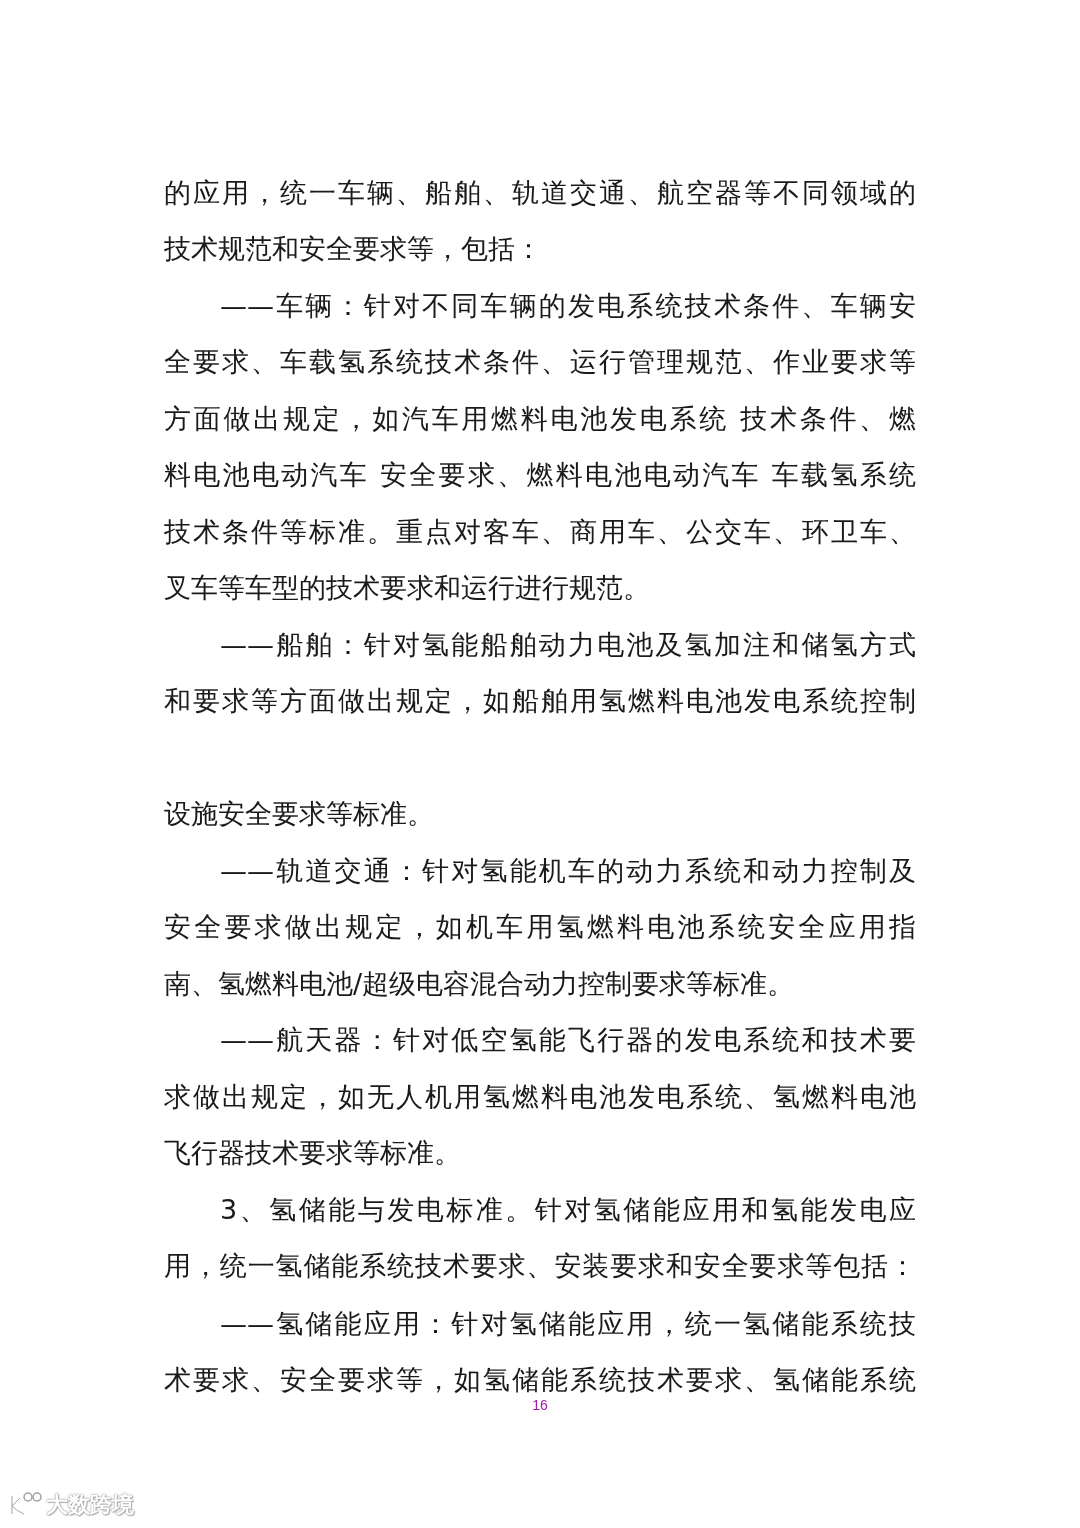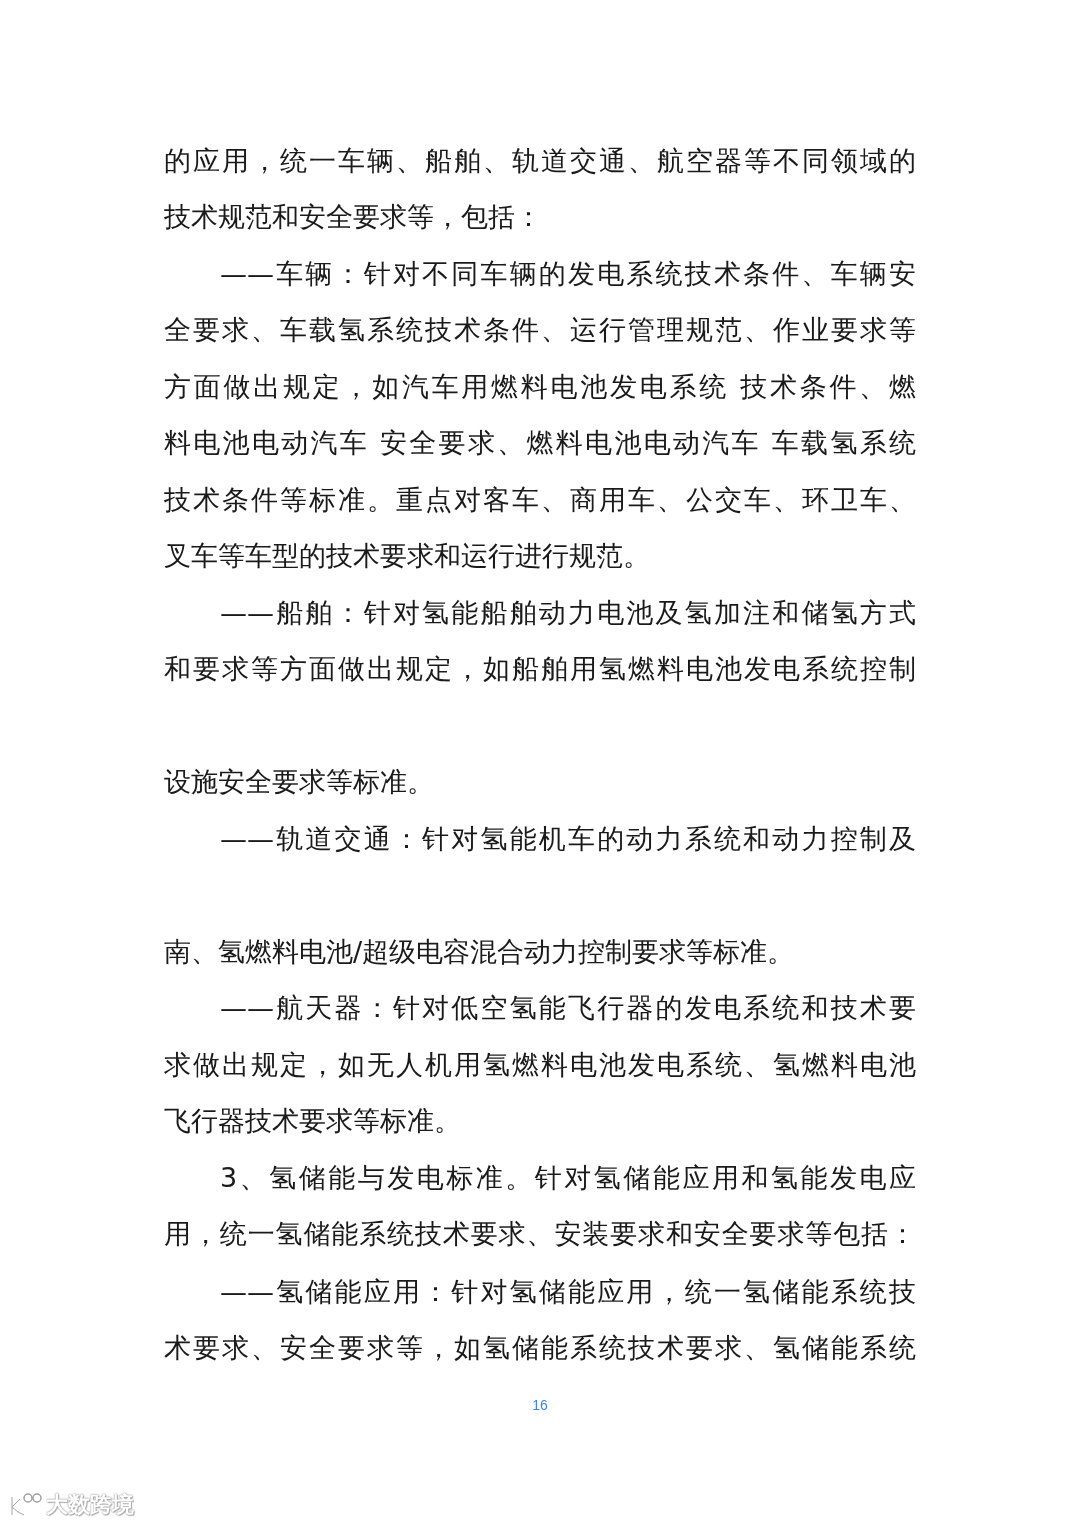--- a/index.html
+++ b/index.html
@@ -26,44 +26,44 @@
       position: absolute;
       left: 164px;
       width: 752px;
       font-size: 27px;
       line-height: 40px;
       height: 40px;
       white-space: nowrap;
       letter-spacing: 0px;
       text-align: justify;
       text-align-last: justify;
+      margin-top: 32px;
     }
     .line.last {
       text-align-last: left;
     }
     .line.indent {
       left: 220px;
       width: 696px;
     }
     .page-number {
       position: absolute;
       top: 1397px;
       left: 520px;
       width: 40px;
       text-align: center;
       font-family: "Liberation Sans", sans-serif;
       font-size: 14px;
-      color: #3b82f6;
+      color: #a21caf;
     }
     .watermark {
       position: absolute;
       left: 8px;
       top: 1490px;
       display: flex;
-      align-items: center;
       gap: 4px;
       color: #ffffff;
       font-size: 22px;
       font-weight: bold;
       text-shadow: 0 0 2px #9a9a9a, 0 0 1px #888, 1px 1px 1px #aaa;
       opacity: 0.95;
     }
     .watermark .logo {
       width: 34px;
       height: 28px;
@@ -81,20 +81,21 @@
   <div class="line indent" style="top:254px">——车辆：针对不同车辆的发电系统技术条件、车辆安</div>
   <div class="line" style="top:310px">全要求、车载氢系统技术条件、运行管理规范、作业要求等</div>
   <div class="line" style="top:367px">方面做出规定，如汽车用燃料电池发电系统 技术条件、燃</div>
   <div class="line" style="top:480px">技术条件等标准。重点对客车、商用车、公交车、环卫车、</div>
   <div class="line" style="top:423px">料电池电动汽车 安全要求、燃料电池电动汽车 车载氢系统</div>
   <div class="line last" style="top:536px">叉车等车型的技术要求和运行进行规范。</div>
   <div class="line indent" style="top:593px">——船舶：针对氢能船舶动力电池及氢加注和储氢方式</div>
   <div class="line" style="top:649px">和要求等方面做出规定，如船舶用氢燃料电池发电系统控制</div>
   <div class="line last" style="top:762px">设施安全要求等标准。</div>
   <div class="line indent" style="top:819px">——轨道交通：针对氢能机车的动力系统和动力控制及</div>
+  <div class="line" style="top:875px">安全要求做出规定，如机车用氢燃料电池系统安全应用指</div>
   <div class="line last" style="top:932px">南、氢燃料电池/超级电容混合动力控制要求等标准。</div>
   <div class="line indent" style="top:988px">——航天器：针对低空氢能飞行器的发电系统和技术要</div>
   <div class="line" style="top:1045px">求做出规定，如无人机用氢燃料电池发电系统、氢燃料电池</div>
   <div class="line last" style="top:1101px">飞行器技术要求等标准。</div>
   <div class="line indent" style="top:1158px">3、氢储能与发电标准。针对氢储能应用和氢能发电应</div>
   <div class="line" style="top:1214px">用，统一氢储能系统技术要求、安装要求和安全要求等包括：</div>
   <div class="line" style="top:1328px">术要求、安全要求等，如氢储能系统技术要求、氢储能系统</div>
   <div class="line indent" style="top:1272px">——氢储能应用：针对氢储能应用，统一氢储能系统技</div>
 
   <div class="page-number">16</div>

